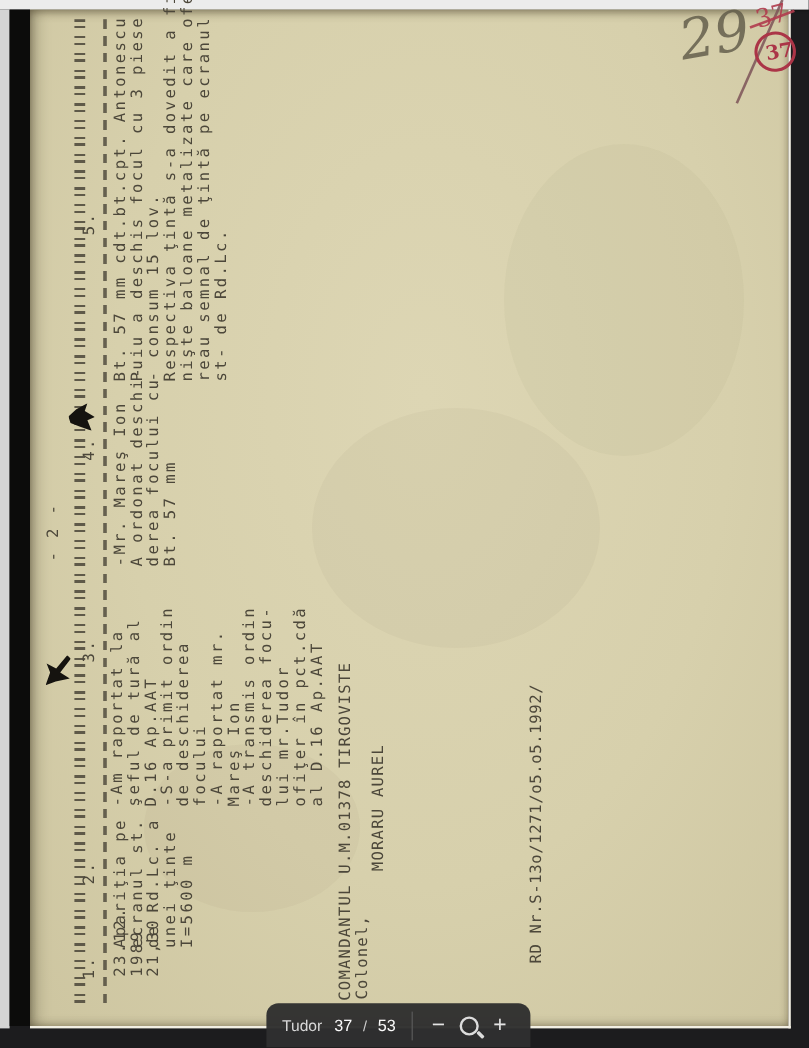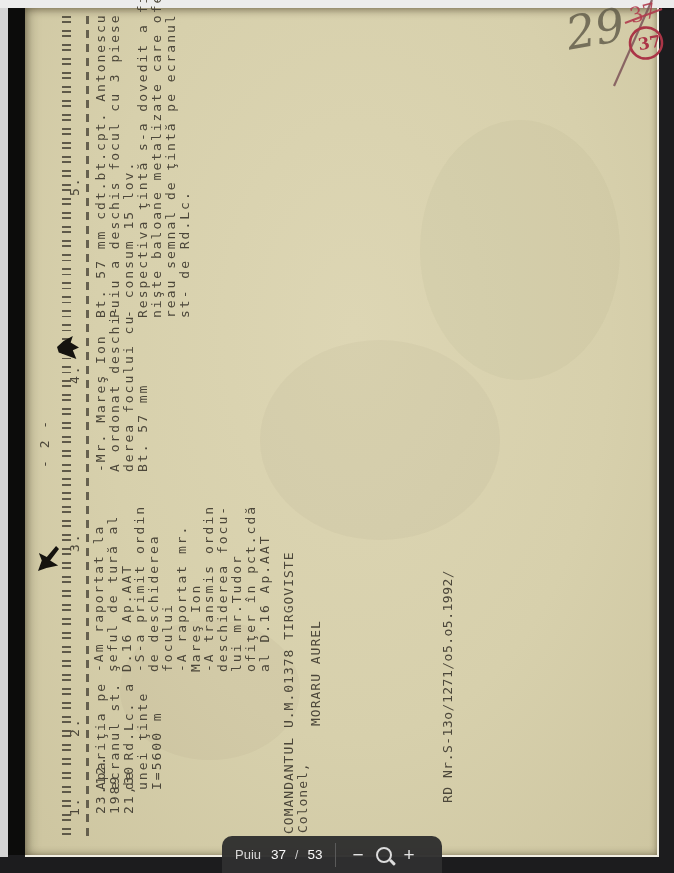--- a/index.html
+++ b/index.html
@@ -149,21 +149,21 @@
 
 <svg class="red-marks" width="78" height="90" viewBox="0 0 78 90">
   <line x1="18" y1="86" x2="56" y2="0" stroke="#7d5458" stroke-width="2.2" opacity="0.85"></line>
   <text x="34" y="22" font-size="21" fill="#b13c4e" font-family="DejaVu Serif, serif" transform="rotate(-14 40 16)" opacity="0.9">37</text>
   <line x1="29" y1="23" x2="66" y2="9" stroke="#b13c4e" stroke-width="2.2" opacity="0.9"></line>
   <ellipse cx="50" cy="43" rx="16" ry="15.5" fill="none" stroke="#ab3547" stroke-width="2.6" transform="rotate(-8 50 43)"></ellipse>
   <text x="42" y="49" font-size="16.5" font-weight="bold" fill="#ab3547" font-family="DejaVu Serif, serif" transform="rotate(-10 50 43)">37</text>
 </svg>
 
 <div class="toolbar">
-  <span class="lbl">Puiu</span>
+  <span class="lbl">Tudor</span>
   <span class="pg">37</span>
   <span class="slash">/</span>
   <span class="total">53</span>
   <span class="divider"></span>
   <button class="tb-btn">−</button>
   <span class="mag"></span>
   <button class="tb-btn">+</button>
 </div>
 
 </body></html>

